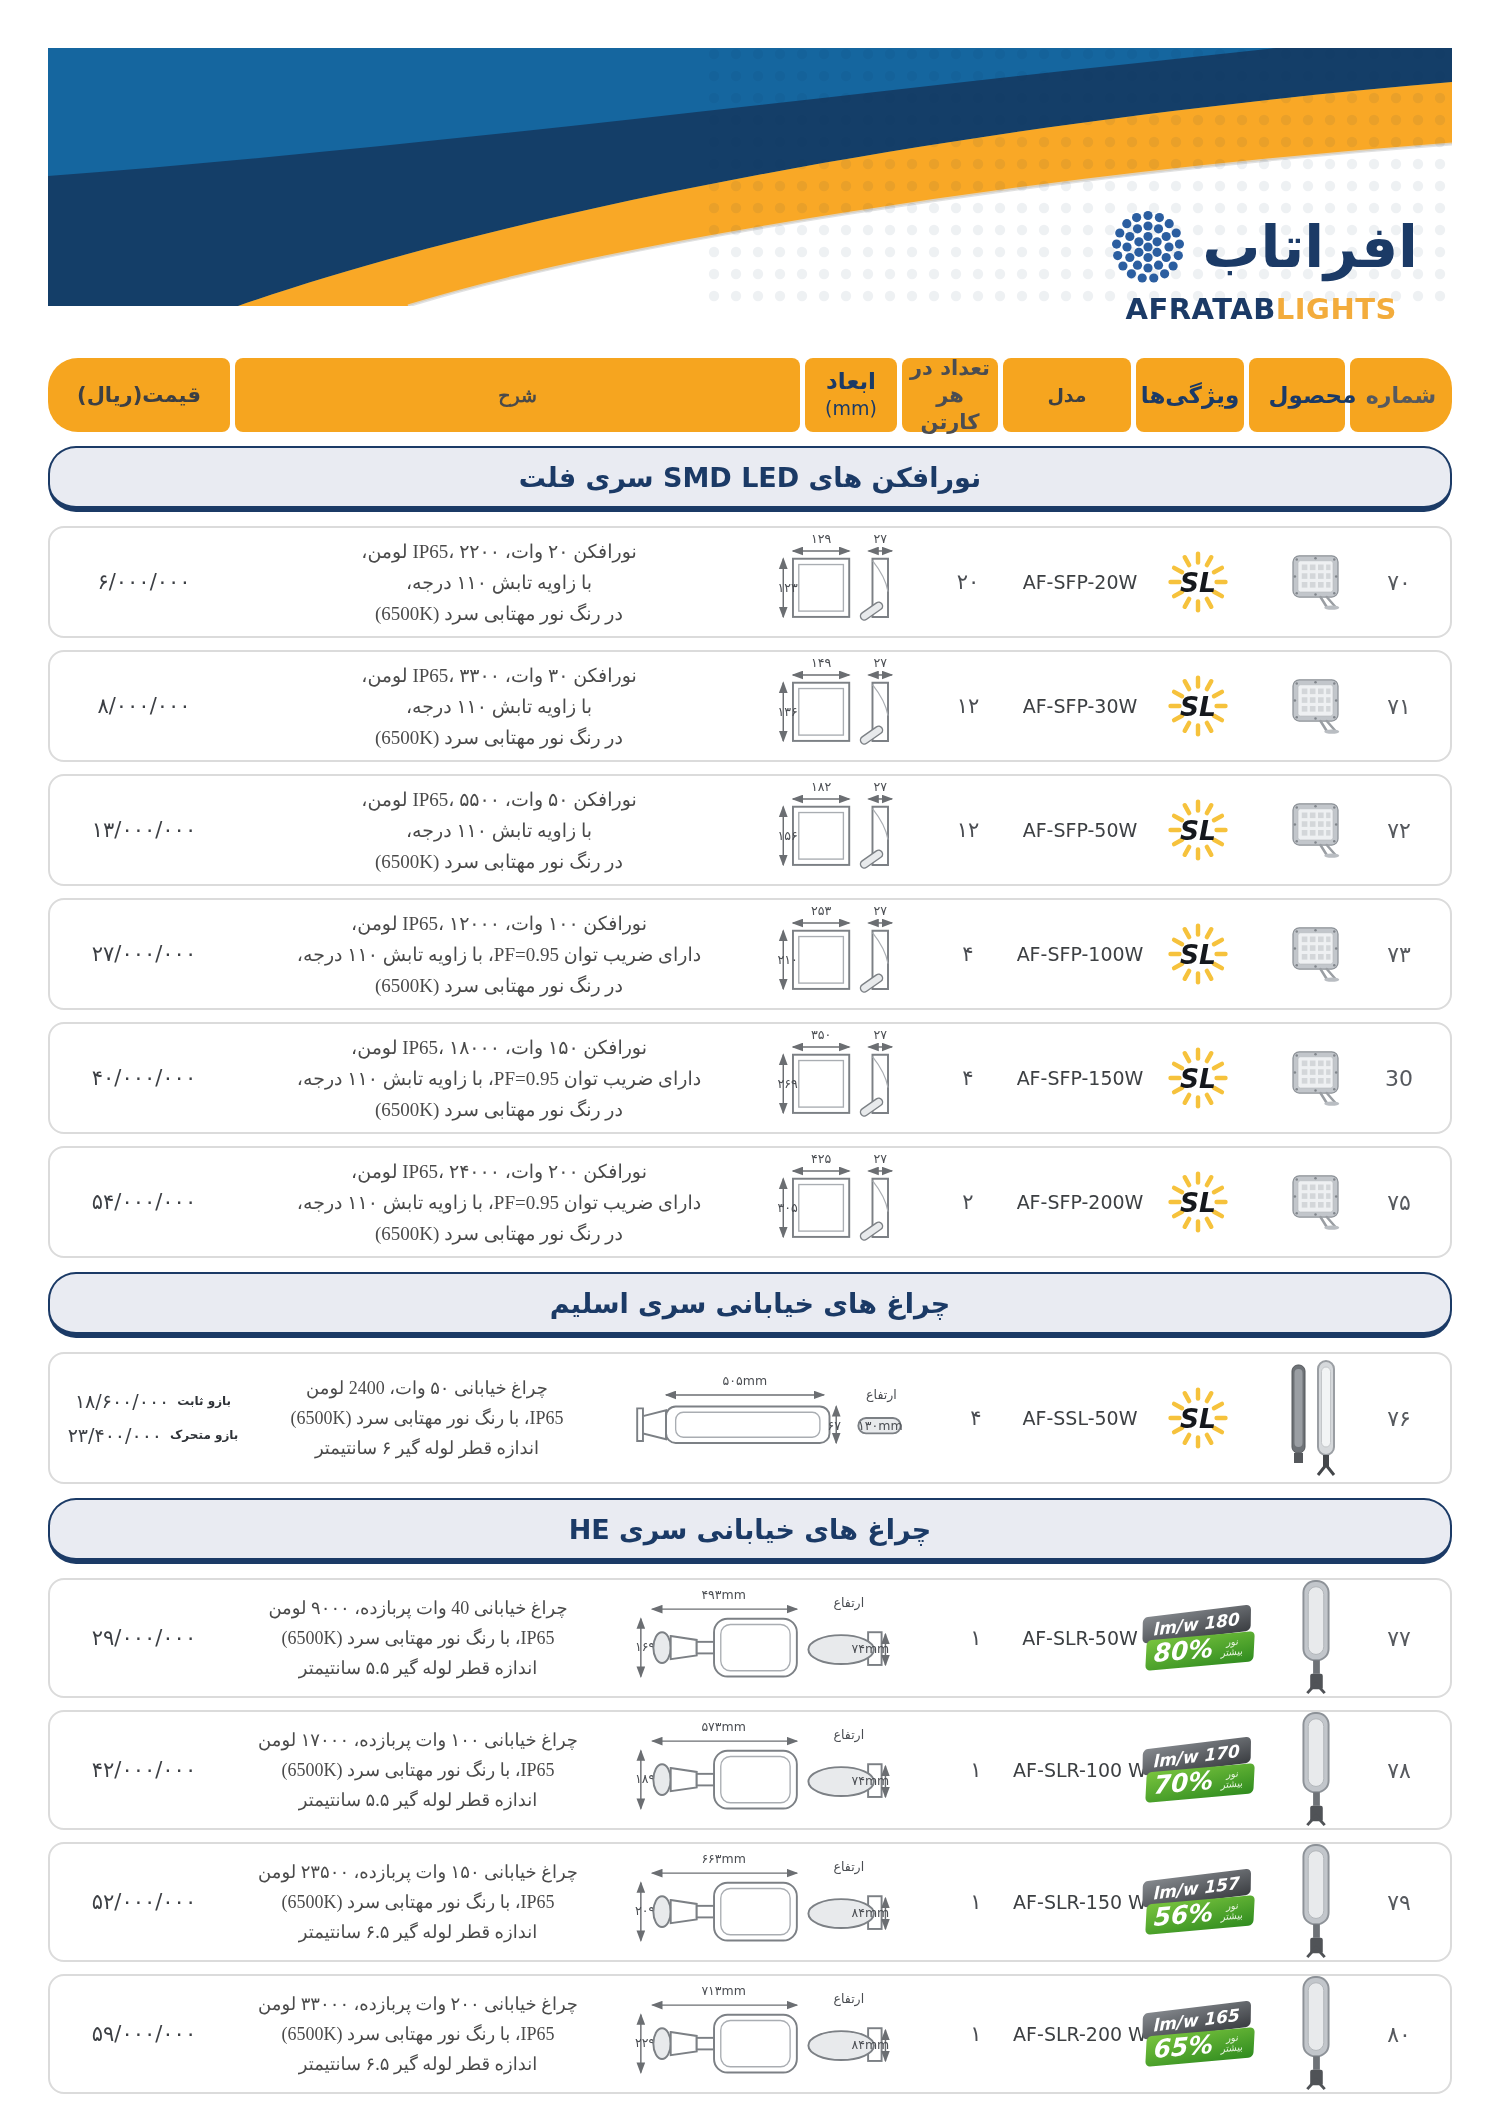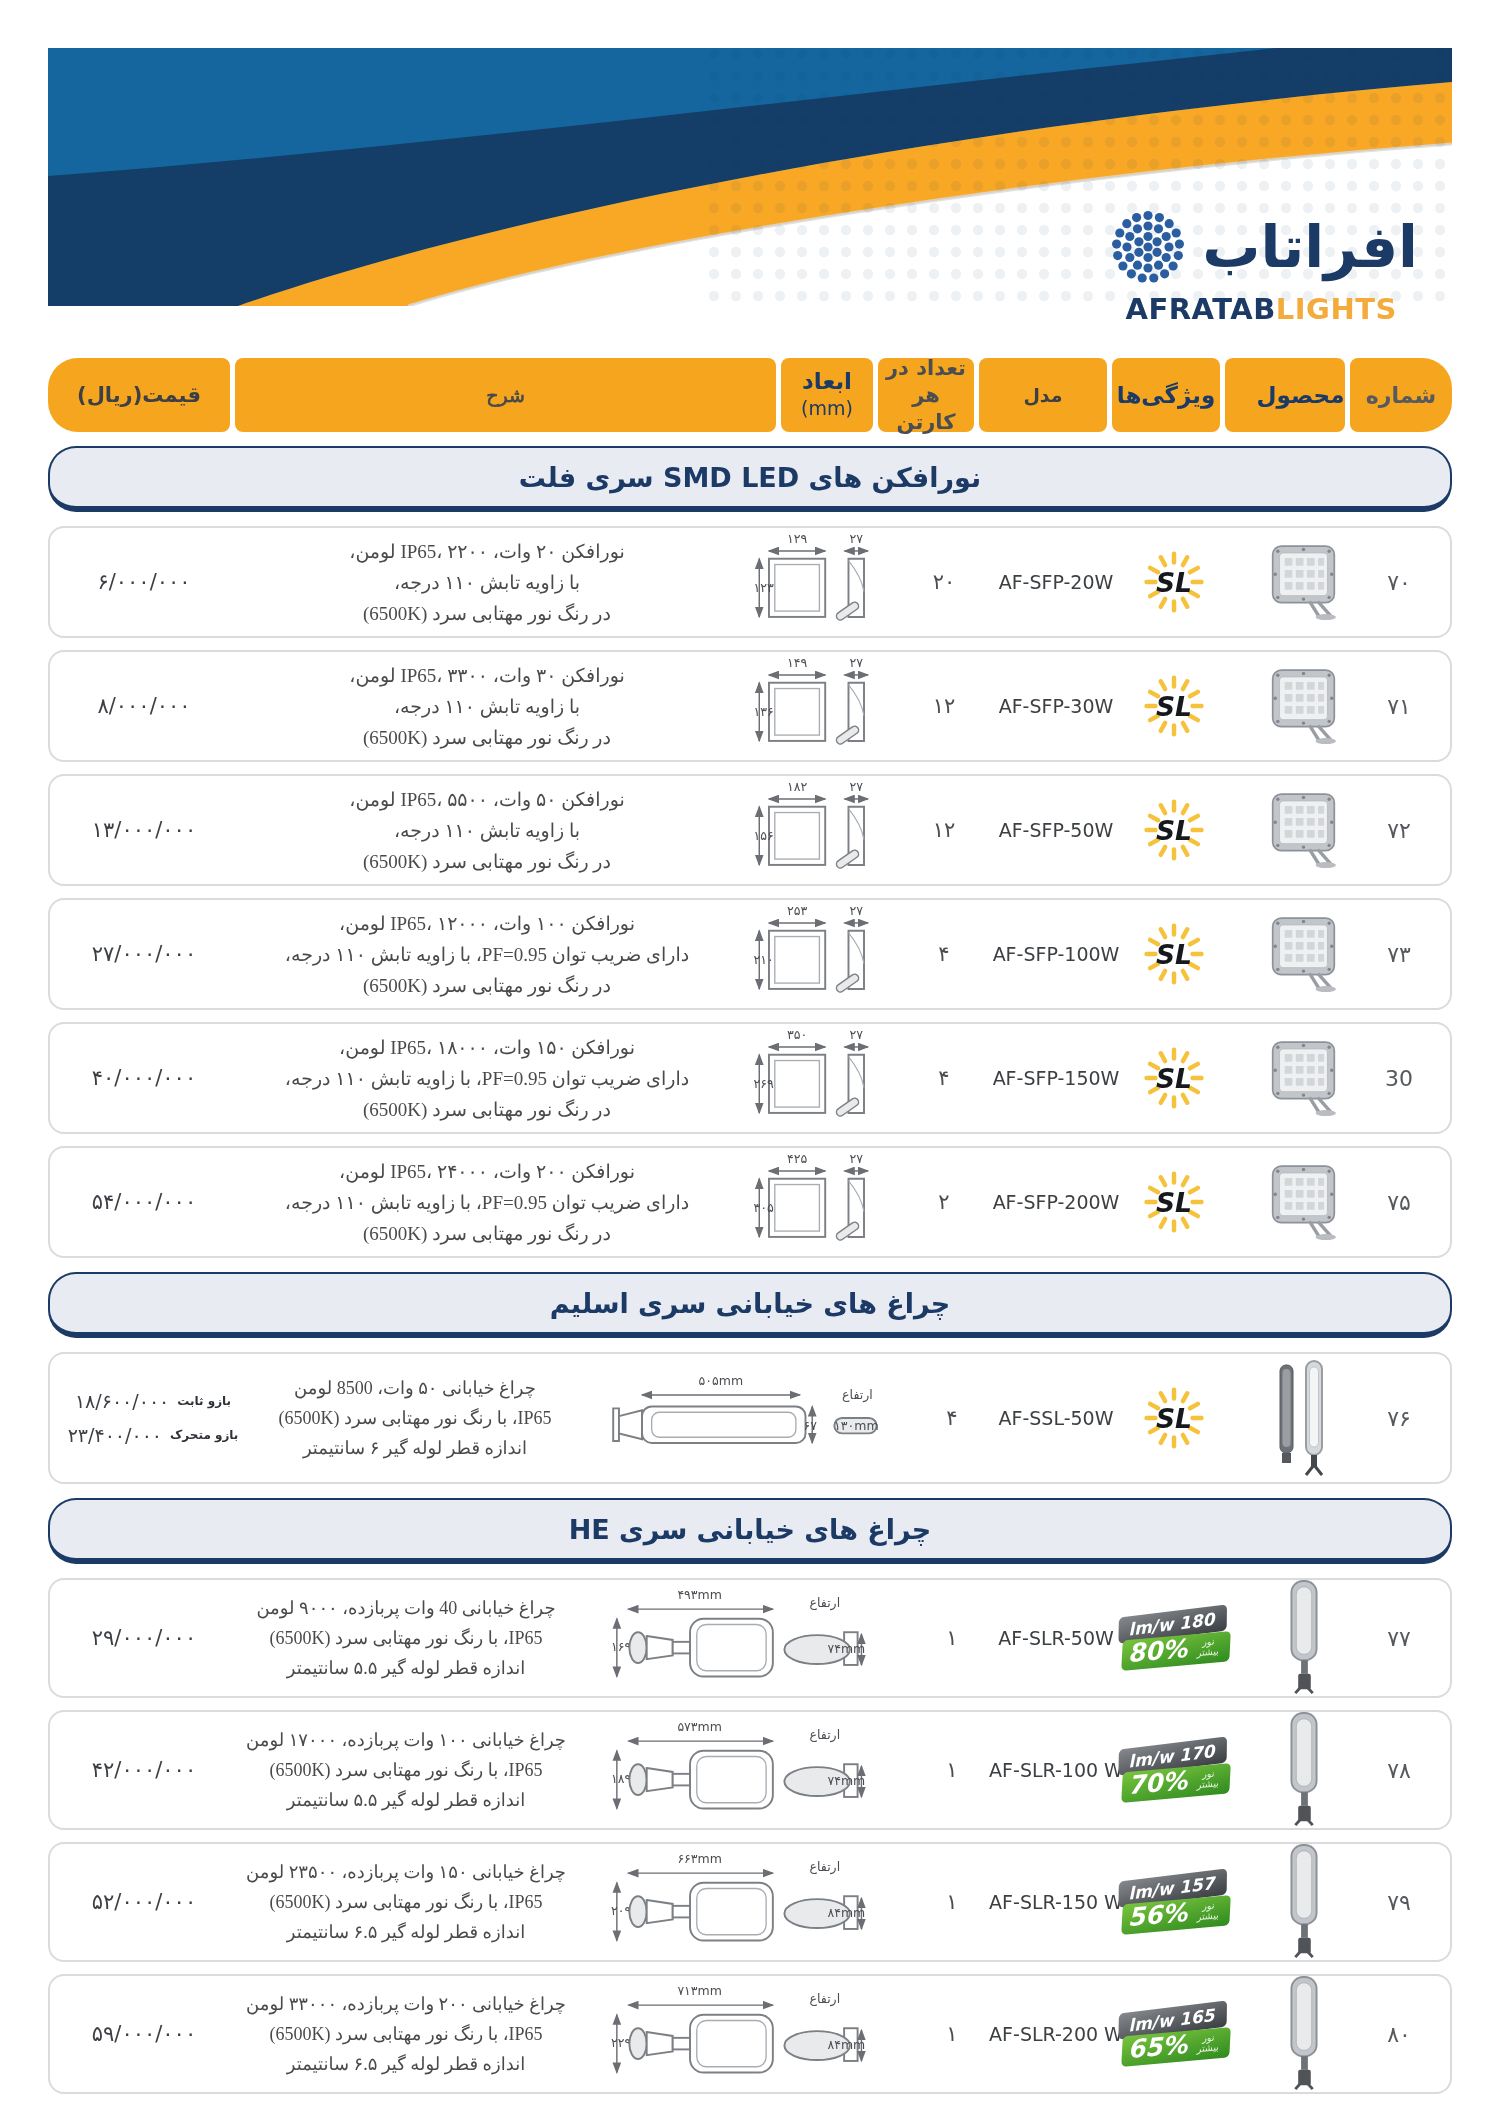--- a/index.html
+++ b/index.html
@@ -25,21 +25,21 @@
     height:74px;border-radius:8px;box-sizing:border-box;flex-shrink:0;
   }
   .th-first{border-radius:8px 30px 30px 8px;}
   .th-last{border-radius:30px 8px 8px 30px;}
   .th .sub{font-size:19px;font-weight:normal;}
   .thead .c-desc{flex:1;}
   .thead .c-dims{width:92px;}
   .thead .c-price{width:182px;}
   
   .c-num{width:102px;}
-  .c-product{width:120px;padding-left:31px;}
+  .c-product{width:96px;padding-left:31px;}
   .c-feat{width:108px;}
   .c-model{width:128px;}
   .c-qty{width:96px;}
   .c-dims{width:160px;}
   .c-desc{flex:1;}
   .c-price{width:188px;}
   
   .section-pill{
     background:#E9EBF2;border:2.5px solid #1B3A66;border-bottom-width:6px;border-radius:28px;
     height:66px;box-sizing:border-box;display:flex;align-items:center;justify-content:center;
@@ -762,21 +762,21 @@
     <rect class="dr" x="70" y="40" width="170" height="38" rx="10"></rect>
     <rect class="dr2" x="80" y="46" width="150" height="26" rx="8"></rect>
     <line class="dl" x1="247" y1="40" x2="247" y2="78"></line>
     <text class="dt" x="252" y="64">۶۷</text>
     <text class="dt" x="294" y="32" text-anchor="middle">ارتفاع</text>
     <rect class="drf" x="270" y="52" width="44" height="16" rx="8"></rect>
     <text class="dt" x="316" y="64">۱۳۰mm</text>
   </svg>
           </div>
     <div class="cell c-desc">
-            <div class="desc-line">چراغ خیابانی ۵۰ وات، 8500 لومن</div>
+            <div class="desc-line">چراغ خیابانی ۵۰ وات، 2400 لومن</div>
             <div class="desc-line">IP65، با رنگ نور مهتابی سرد (6500K)</div>
             <div class="desc-line">اندازه قطر لوله گیر ۶ سانتیمتر</div>
           </div>
     <div class="cell c-price">
       <div class="price-line">
         <span class="price-label">بازو ثابت</span>
         <span class="price-val">۱۸/۶۰۰/۰۰۰</span>
       </div>
       <div class="price-line">
         <span class="price-label">بازو متحرک</span>

